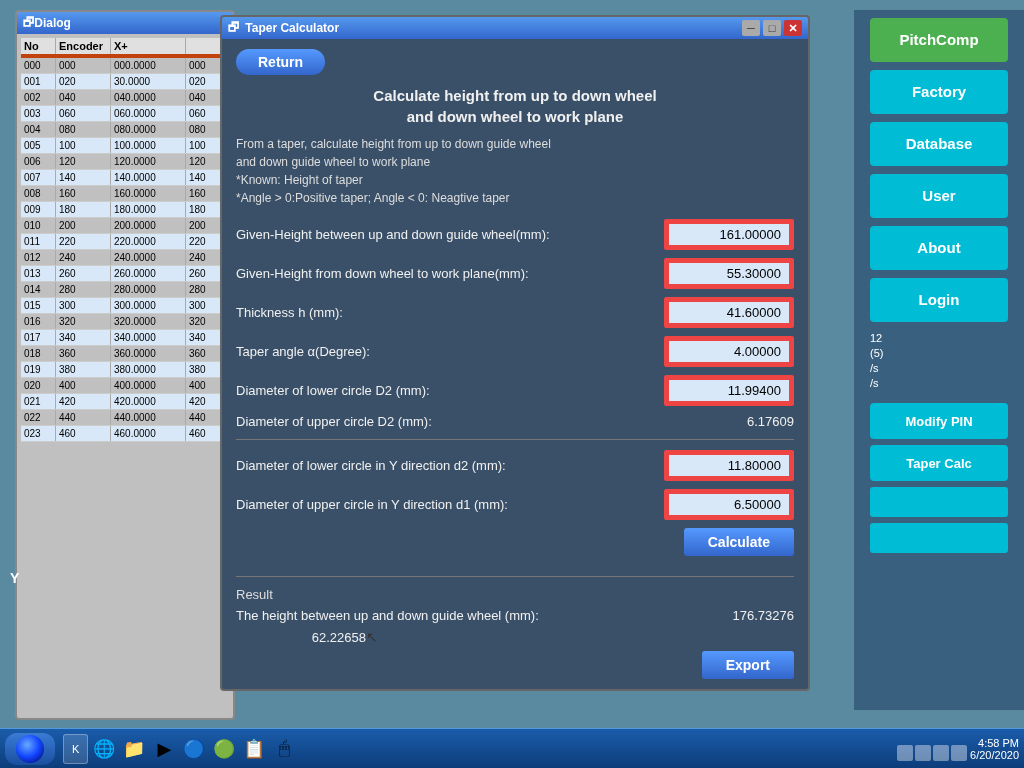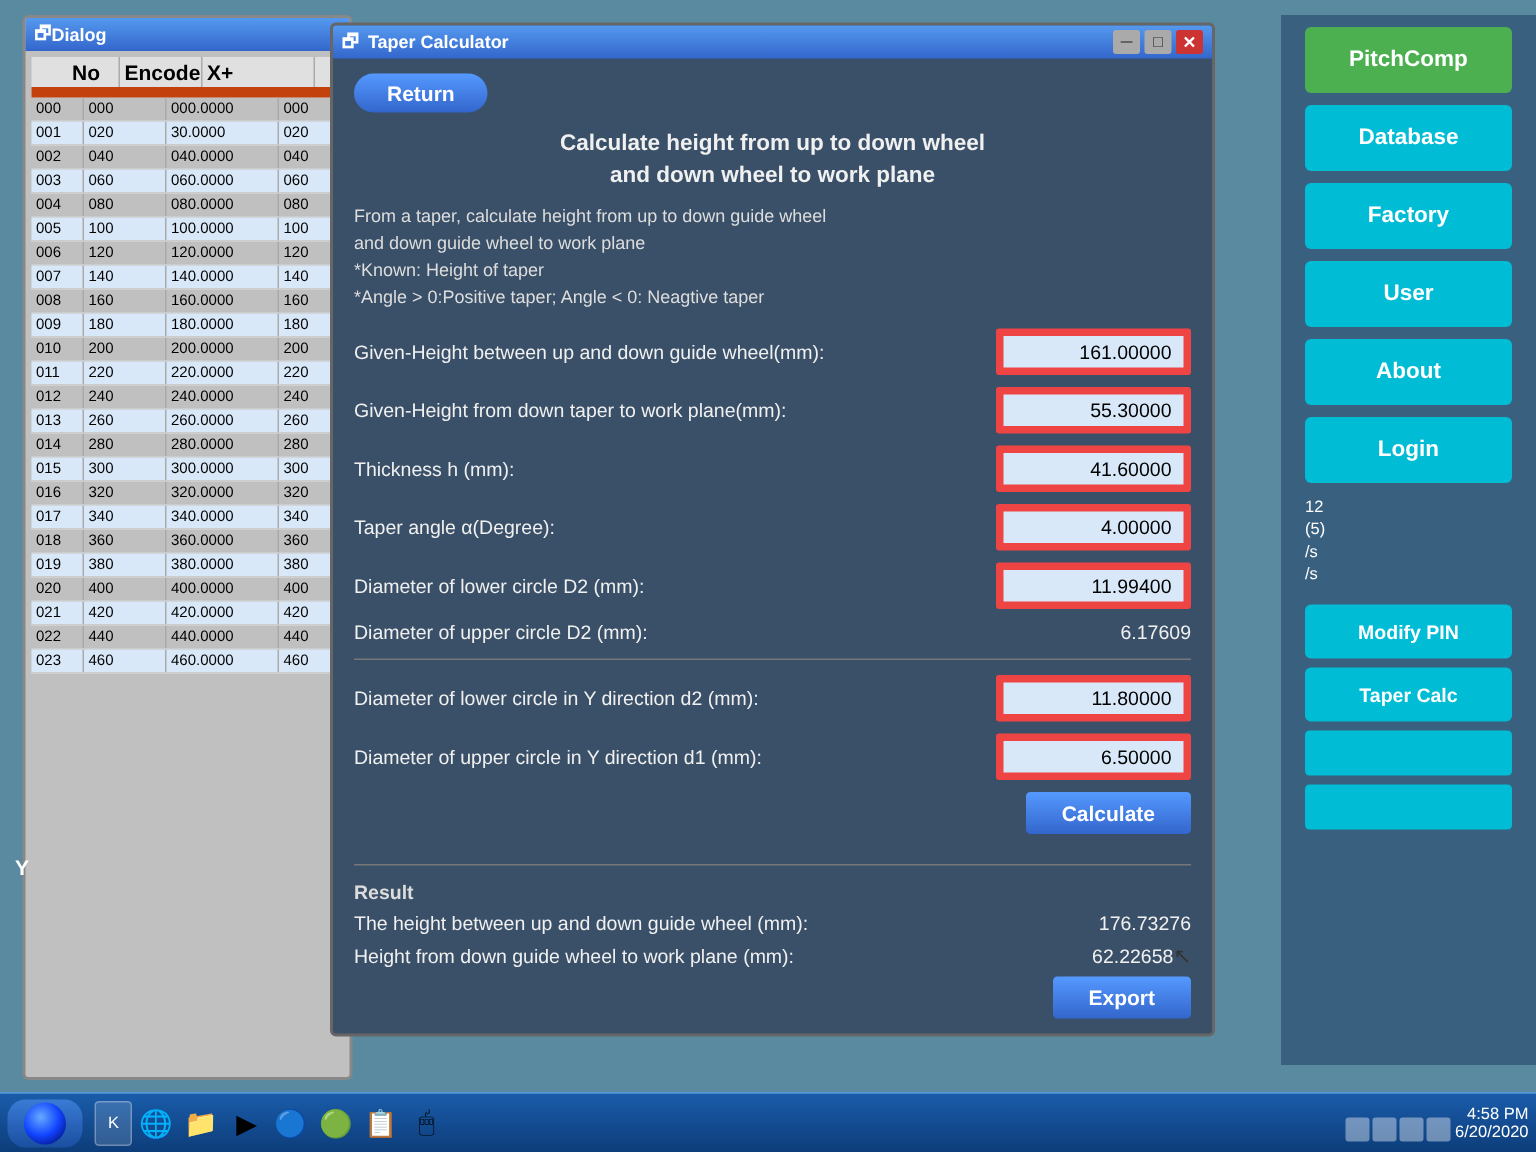--- a/index.html
+++ b/index.html
@@ -38,22 +38,22 @@
       background: #c0c0c0; border: 2px solid #888; border-radius: 4px;
     }
     .win-titlebar {
       background: linear-gradient(to bottom, #5599ee, #3366cc);
       height: 22px; display: flex; align-items: center; padding: 0 6px;
       border-radius: 2px 2px 0 0; color: white; font-size: 12px; font-weight: bold;
     }
     .win-content { padding: 4px; overflow: hidden; }
     .table-header {
       display: grid; grid-template-columns: 35px 55px 75px 55px;
-      background: #e0e0e0; border-bottom: 7px solid #c2410c;
-      font-size: 14px; font-weight: bold; padding-left: 24px;
+      background: #e0e0e0; border-bottom: 4px solid #c2410c;
+      font-size: 11px; font-weight: bold;
     }
     .table-header span, .table-row span {
       padding: 2px 3px; border-right: 1px solid #aaa; overflow: hidden;
     }
     .table-row {
       display: grid; grid-template-columns: 35px 55px 75px 55px;
       font-size: 10px; border-bottom: 1px solid #ccc;
     }
     .table-row:nth-child(even) { background: #d8e8f8; }
 
@@ -112,21 +112,21 @@
       font-size: 13px; width: 130px; text-align: right; border-radius: 2px;
     }
     .field-value-plain { color: #f0f0f0; font-size: 13px; width: 130px; text-align: right; }
     .divider { border-top: 1px solid #777; margin: 10px 0; }
     .calc-btn {
       background: linear-gradient(to bottom, #5599ff, #3366cc);
       color: white; font-size: 14px; font-weight: bold; padding: 6px 24px;
       border: none; border-radius: 3px; cursor: pointer; float: right;
       margin-bottom: 10px;
     }
-    .result-label { color: #ddd; font-size: 13px; margin-bottom: 6px; font-weight: bold; }
+    .result-label { color: #ddd; font-size: 13px; margin-bottom: 6px; }
     .result-row { display: flex; align-items: center; margin-bottom: 6px; }
     .result-text { color: #f0f0f0; font-size: 13px; flex: 1; }
     .result-value { color: #f0f0f0; font-size: 13px; width: 130px; text-align: right; }
     .export-btn {
       background: linear-gradient(to bottom, #5599ff, #3366cc);
       color: white; font-size: 14px; font-weight: bold; padding: 6px 24px;
       border: none; border-radius: 3px; cursor: pointer; float: right;
     }
     .cursor-indicator { display: inline-block; font-size: 14px; color: #333; }
 
@@ -296,22 +296,22 @@
           <span>460</span>
         </div>
       </div>
   </div>
 </div>
 
 <div class="y-label">Y</div>
 
 <div class="right-panel">
   <button class="rp-btn green">PitchComp</button>
+  <button class="rp-btn">Factory</button>
   <button class="rp-btn">Database</button>
-  <button class="rp-btn">Factory</button>
   <button class="rp-btn">User</button>
   <button class="rp-btn">About</button>
   <button class="rp-btn">Login</button>
   <div style="margin-top:10px;">
     <div class="rp-data">12</div>
     <div class="rp-data">(5)</div>
     <div class="rp-data">/s</div>
     <div class="rp-data">/s</div>
   </div>
   <button class="rp-btn-small" style="margin-top:14px;">Modify PIN</button>
@@ -345,21 +345,21 @@
       <span>*Angle &gt; 0:Positive taper; Angle &lt; 0: Neagtive taper</span>
     </div>
 
     
     <div id="taper-fields">
         <div class="field-row">
           <span class="field-label">Given-Height between up and down guide wheel(mm):</span>
           <input class="field-value" value="161.00000" style="">
         </div>
         <div class="field-row">
-          <span class="field-label">Given-Height from down taper to work plane(mm):</span>
+          <span class="field-label">Given-Height from down wheel to work plane(mm):</span>
           <input class="field-value" value="55.30000" style="">
         </div>
         <div class="field-row">
           <span class="field-label">Thickness h (mm):</span>
           <input class="field-value" value="41.60000" style="">
         </div>
         <div class="field-row">
           <span class="field-label">Taper angle α(Degree):</span>
           <input class="field-value" value="4.00000" style="">
         </div>
@@ -394,21 +394,20 @@
 
     <div class="divider"></div>
     <div class="result-label">Result</div>
 
     <div id="taper-results">
         <div class="result-row">
           <span class="result-text">The height between up and down guide wheel (mm):</span>
           <span class="result-value">176.73276</span>
         </div>
         <div class="result-row">
-          <span class="result-text">Height from down guide wheel to work plane (mm):</span>
           <span class="result-value">62.22658 </span>
           <span class="cursor-indicator">↖</span>
         </div>
       </div>
 
     <div style="clear:both;margin-top:4px;">
       <button class="export-btn">Export</button>
     </div>
     <div style="clear:both;"></div>
   </div>

